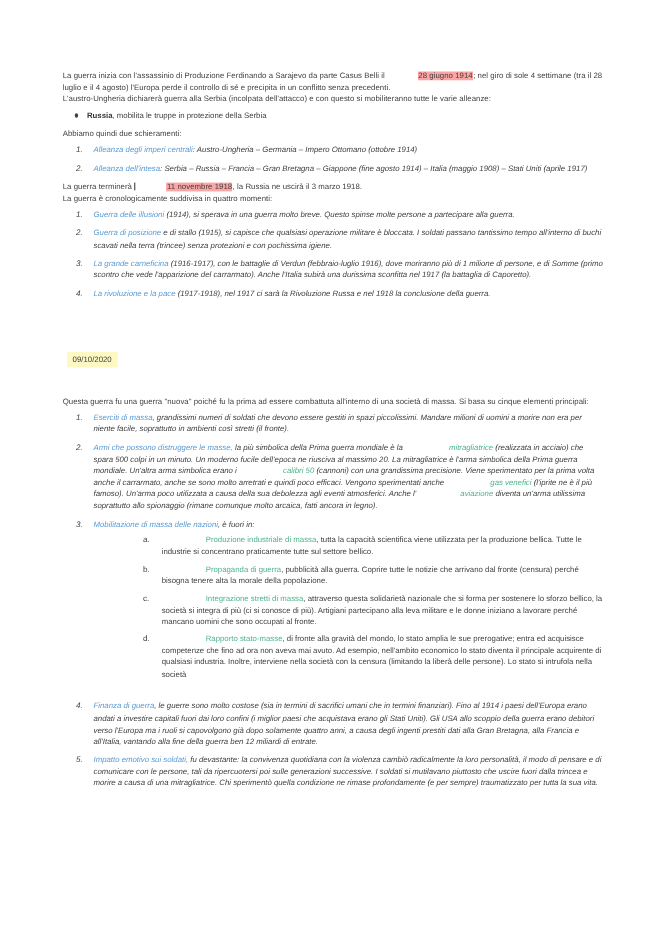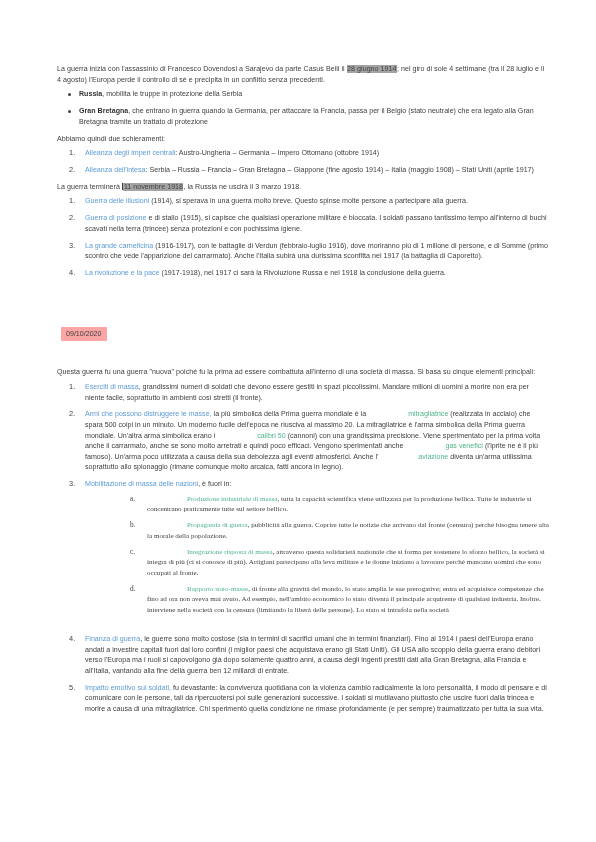--- a/index.html
+++ b/index.html
@@ -61,20 +61,21 @@
     padding: 0;
     counter-reset: num;
   }
   ol.numbered > li {
     position: relative;
     padding-left: 28px;
     font-size: 7.1px;
     line-height: 10.55px;
     margin-bottom: 6.4px;
     counter-increment: num;
+    font-style: italic;
   }
   ol.numbered > li::before {
     content: counter(num) ".";
     position: absolute;
     left: 12px;
     top: 0;
     width: 14px;
     text-align: left;
     font-size: 7.4px;
     color: #404040;
@@ -98,64 +99,65 @@
   }
   ol.lettered > li::before {
     content: counter(alpha, lower-alpha) ".";
     position: absolute;
     left: 11px;
     top: 0;
     width: 14px;
     font-size: 7.4px;
     color: #404040;
   }
-  .sublist-wrap { margin-left: 62px; font-family: Liberation Serif, serif; }
+  .sublist-wrap { margin-left: 62px; }
 
   b, strong { font-weight: bold; color: #333333; }
   .lnk { color: #5b9bd5; }
   .grn { color: #4eb38a; margin-left: 40px; }
-  .hl  { background: #a3a3a3; padding: 0 0.4px; }
+  .hl  { background: #fca5a5; padding: 0 0.4px; margin-left: 28px; }
   .caret {
     display: inline-block;
     width: 1px;
     height: 7.4px;
     background: #404040;
     vertical-align: -1px;
     margin-right: 0.5px;
   }
 
   .datechip {
     display: inline-block;
-    background: #fca5a5;
+    background: #fef9c3;
     color: #404040;
     font-size: 7.1px;
     line-height: 11px;
     padding: 1.5px 5px 1.5px 5px;
   }
   .date-block { margin-top: 43px; margin-bottom: 26px; margin-left: 4px; }
 </style>
 </head>
 <body>
 
 <div class="page">
 
-  <p class="para tight"><span>La guerra inizia con l'assassinio di Francesco Dovendosi a Sarajevo da parte Casus Belli il </span><span class="hl">28 giugno 1914</span><span>; nel giro di sole 4 settimane (tra il 28 luglio e il 4 agosto) l'Europa perde il controllo di sé e precipita in un conflitto senza precedenti.</span></p>
+  <p class="para tight"><span>La guerra inizia con l'assassinio di Produzione Ferdinando a Sarajevo da parte Casus Belli il </span><span class="hl">28 giugno 1914</span><span>; nel giro di sole 4 settimane (tra il 28 luglio e il 4 agosto) l'Europa perde il controllo di sé e precipita in un conflitto senza precedenti.</span></p>
+  <p class="para tight">L'austro-Ungheria dichiarerà guerra alla Serbia (incolpata dell'attacco) e con questo si mobiliteranno tutte le varie alleanze:</p>
 
   <ul class="bullets">
     <li><b>Russia</b><span>, mobilita le truppe in protezione della Serbia</span></li>
-    <li><b>Gran Bretagna</b><span>, che entrano in guerra quando la Germania, per attaccare la Francia, passa per il Belgio (stato neutrale) che era legato alla Gran Bretagna tramite un trattato di protezione</span></li>
   </ul>
 
   <p class="para tight">Abbiamo quindi due schieramenti:</p>
   <ol class="numbered">
     <li><span class="lnk">Alleanza degli imperi centrali</span><span>: Austro-Ungheria – Germania – Impero Ottomano (ottobre 1914)</span></li>
     <li><span class="lnk">Alleanza dell'intesa</span><span>: Serbia – Russia – Francia – Gran Bretagna – Giappone (fine agosto 1914) – Italia (maggio 1908) – Stati Uniti (aprile 1917)</span></li>
   </ol>
 
   <p class="para tight"><span>La guerra terminerà </span><span class="caret"></span><span class="hl">11 novembre 1918</span><span>, la Russia ne uscirà il 3 marzo 1918.</span></p>
+  <p class="para tight">La guerra è cronologicamente suddivisa in quattro momenti:</p>
 
   <ol class="numbered">
     <li><span class="lnk">Guerra delle illusioni</span><span> (1914), si sperava in una guerra molto breve. Questo spinse molte persone a partecipare alla guerra.</span></li>
     <li><span class="lnk">Guerra di posizione</span><span> e di stallo (1915), si capisce che qualsiasi operazione militare è bloccata. I soldati passano tantissimo tempo all'interno di buchi scavati nella terra (trincee) senza protezioni e con pochissima igiene.</span></li>
     <li><span class="lnk">La grande carneficina</span><span> (1916-1917), con le battaglie di Verdun (febbraio-luglio 1916), dove moriranno più di 1 milione di persone, e di Somme (primo scontro che vede l'apparizione del carrarmato). Anche l'Italia subirà una durissima sconfitta nel 1917 (la battaglia di Caporetto).</span></li>
     <li><span class="lnk">La rivoluzione e la pace</span><span> (1917-1918), nel 1917 ci sarà la Rivoluzione Russa e nel 1918 la conclusione della guerra.</span></li>
   </ol>
 
   <div class="date-block">
     <span class="datechip">09/10/2020</span>
@@ -168,21 +170,21 @@
 
     <li><span class="lnk">Armi che possono distruggere le masse,</span><span> la più simbolica della Prima guerra mondiale è la </span><span class="grn">mitragliatrice</span><span> (realizzata in acciaio) che spara 500 colpi in un minuto. Un moderno fucile dell'epoca ne riusciva al massimo 20. La mitragliatrice è l'arma simbolica della Prima guerra mondiale. Un'altra arma simbolica erano i </span><span class="grn">calibri 50</span><span> (cannoni) con una grandissima precisione. Viene sperimentato per la prima volta anche il carrarmato, anche se sono molto arretrati e quindi poco efficaci. Vengono sperimentati anche </span><span class="grn">gas venefici</span><span> (l'iprite ne è il più famoso). Un'arma poco utilizzata a causa della sua debolezza agli eventi atmosferici. Anche l'</span><span class="grn">aviazione</span><span> diventa un'arma utilissima soprattutto allo spionaggio (rimane comunque molto arcaica, fatti ancora in legno).</span></li>
 
     <li class="nomargin"><span class="lnk">Mobilitazione di massa delle nazioni</span><span>, è fuori in:</span></li>
   </ol>
 
   <div class="sublist-wrap">
     <ol class="lettered">
       <li><span class="grn">Produzione industriale di massa</span><span>, tutta la capacità scientifica viene utilizzata per la produzione bellica. Tutte le industrie si concentrano praticamente tutte sul settore bellico.</span></li>
       <li><span class="grn">Propaganda di guerra</span><span>, pubblicità alla guerra. Coprire tutte le notizie che arrivano dal fronte (censura) perché bisogna tenere alta la morale della popolazione.</span></li>
-      <li><span class="grn">Integrazione risposta di massa</span><span>, attraverso questa solidarietà nazionale che si forma per sostenere lo sforzo bellico, la società si integra di più (ci si conosce di più). Artigiani partecipano alla leva militare e le donne iniziano a lavorare perché mancano uomini che sono occupati al fronte.</span></li>
+      <li><span class="grn">Integrazione stretti di massa</span><span>, attraverso questa solidarietà nazionale che si forma per sostenere lo sforzo bellico, la società si integra di più (ci si conosce di più). Artigiani partecipano alla leva militare e le donne iniziano a lavorare perché mancano uomini che sono occupati al fronte.</span></li>
       <li><span class="grn">Rapporto stato-masse</span><span>, di fronte alla gravità del mondo, lo stato amplia le sue prerogative; entra ed acquisisce competenze che fino ad ora non aveva mai avuto. Ad esempio, nell'ambito economico lo stato diventa il principale acquirente di qualsiasi industria. Inoltre, interviene nella società con la censura (limitando la liberà delle persone). Lo stato si intrufola nella società</span></li>
     </ol>
   </div>
 
   <ol class="numbered" style="counter-reset: num 3; margin-top:19px;">
     <li><span class="lnk">Finanza di guerra</span><span>, le guerre sono molto costose (sia in termini di sacrifici umani che in termini finanziari). Fino al 1914 i paesi dell'Europa erano andati a investire capitali fuori dai loro confini (i miglior paesi che acquistava erano gli Stati Uniti). Gli USA allo scoppio della guerra erano debitori verso l'Europa ma i ruoli si capovolgono già dopo solamente quattro anni, a causa degli ingenti prestiti dati alla Gran Bretagna, alla Francia e all'Italia, vantando alla fine della guerra ben 12 miliardi di entrate.</span></li>
     <li><span class="lnk">Impatto emotivo sui soldati,</span><span> fu devastante: la convivenza quotidiana con la violenza cambiò radicalmente la loro personalità, il modo di pensare e di comunicare con le persone, tali da ripercuotersi poi sulle generazioni successive. I soldati si mutilavano piuttosto che uscire fuori dalla trincea e morire a causa di una mitragliatrice. Chi sperimentò quella condizione ne rimase profondamente (e per sempre) traumatizzato per tutta la sua vita.</span></li>
   </ol>
 
 </div>

